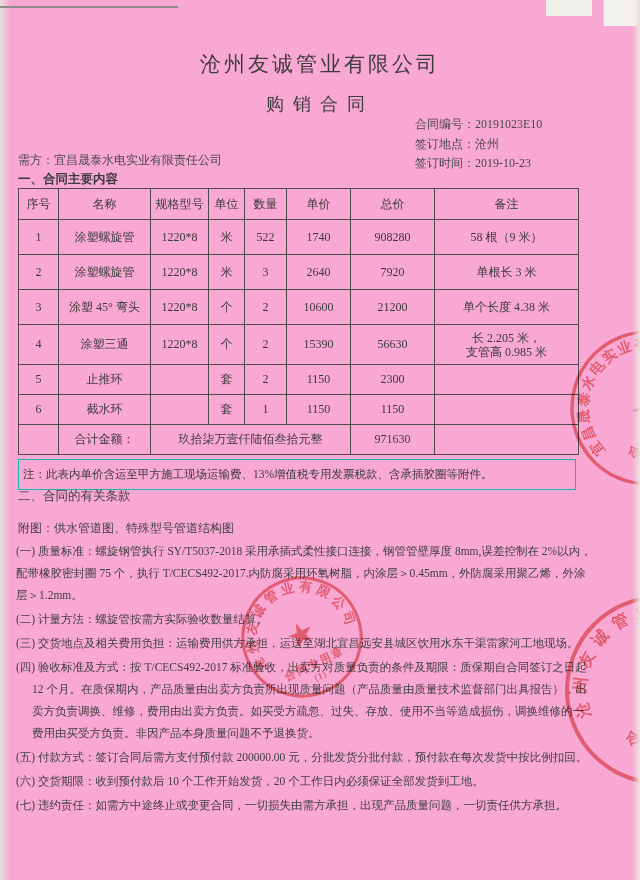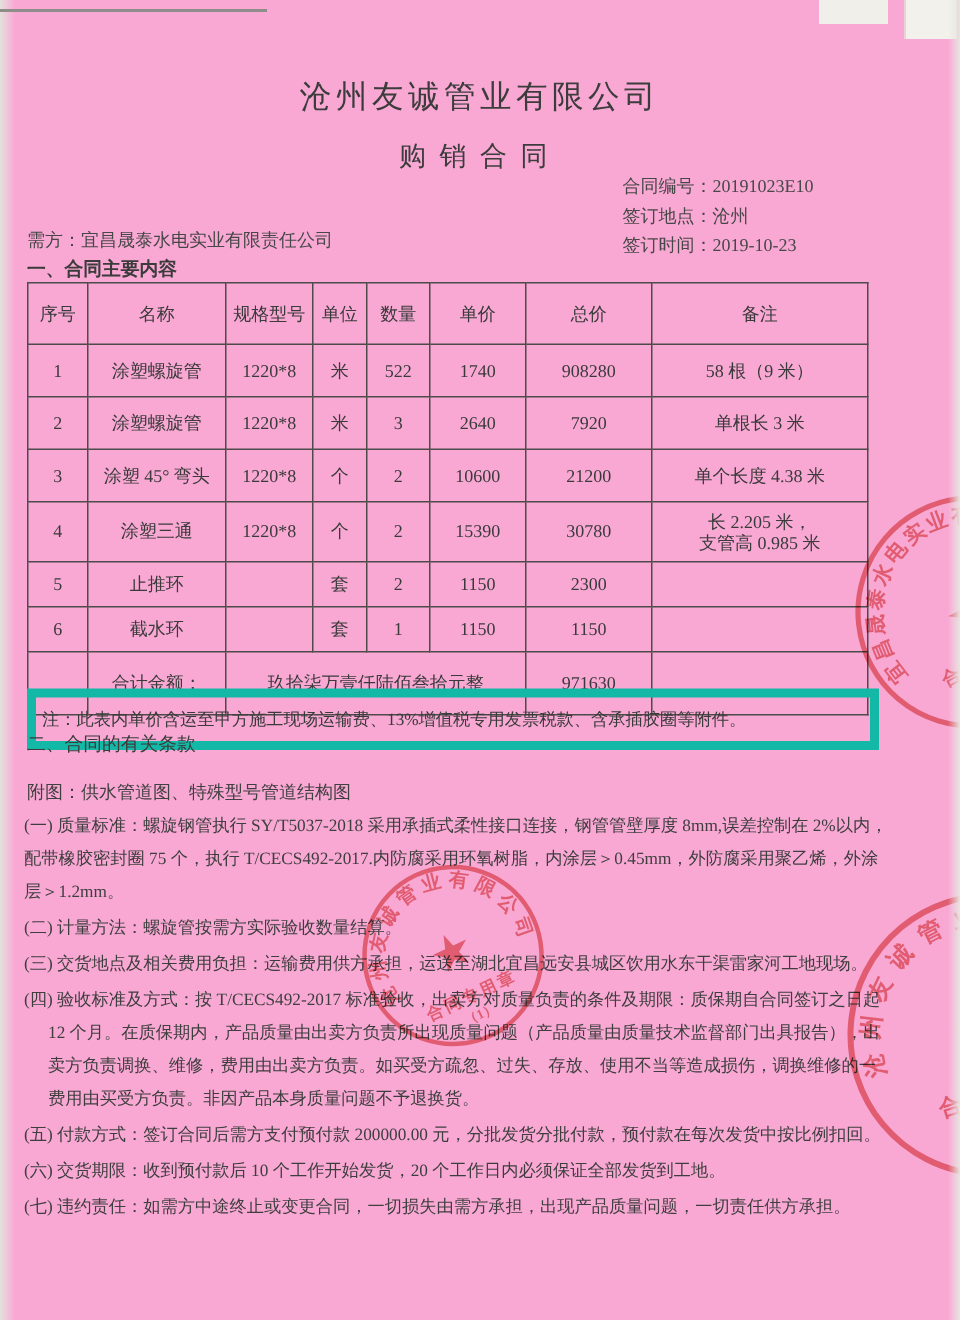--- a/index.html
+++ b/index.html
@@ -29,24 +29,24 @@
   .m-place{left:415px;top:136px;}
   .m-date{left:415px;top:155px;}
 
   .sec-heading{position:absolute;left:18px;font-size:12.5px;color:#3b3b3b;font-weight:600;white-space:nowrap;text-align:right;}
   .sec1{top:171px;}
   .sec2{top:488px;font-weight:400;}
 
   table.items{position:absolute;left:18px;top:188px;width:560px;border-collapse:collapse;table-layout:fixed;}
   table.items th,table.items td{border:1px solid #4c4b49;text-align:center;vertical-align:middle;
     font-size:12px;font-weight:normal;color:#3a3a3a;padding:0;overflow:hidden;}
-  tr.hr{height:41px;} tr.r{height:35px;} tr.r4{height:40px;} tr.rs{height:30px;} tr.tr-total{height:42px;}
+  tr.hr{height:31px;} tr.r{height:35px;} tr.r4{height:40px;} tr.rs{height:30px;} tr.tr-total{height:30px;}
   td.remark{font-size:11.5px;line-height:14px;}
 
-  .notebox{position:absolute;left:18px;top:459px;width:552px;height:29px;border:6px solid #14b8a6;
+  .notebox{position:absolute;left:18px;top:459px;width:552px;height:29px;border:1px solid #14b8a6;
     display:flex;align-items:center;padding-left:4px;font-size:11.5px;color:#3a3a3a;white-space:nowrap;}
   .attachment{position:absolute;left:18px;top:520px;font-size:12px;color:#404040;white-space:nowrap;}
 
   .clauses{position:absolute;left:16px;top:540px;width:612px;}
   .clause{margin-bottom:2px;}
   .cl{font-size:11.5px;line-height:22px;height:22px;color:#3e3e3e;white-space:nowrap;}
   .ind{padding-left:16px;}
 
   .stamp{position:absolute;mix-blend-mode:multiply;opacity:.62;pointer-events:none;}
   .stamp text{fill:#d8453e;font-family:"Liberation Serif","DejaVu Serif",serif;font-weight:600;}
@@ -129,21 +129,21 @@
         <td>21200</td>
         <td class="remark">单个长度 4.38 米</td>
       </tr>
       <tr class="r4">
         <td>4</td>
         <td>涂塑三通</td>
         <td>1220*8</td>
         <td>个</td>
         <td>2</td>
         <td>15390</td>
-        <td>30780</td>
+        <td>56630</td>
         <td class="remark">
           <div>长 2.205 米，</div>
           <div>支管高 0.985 米</div>
         </td>
       </tr>
       <tr class="rs">
         <td>5</td>
         <td>止推环</td>
         <td></td>
         <td>套</td>

